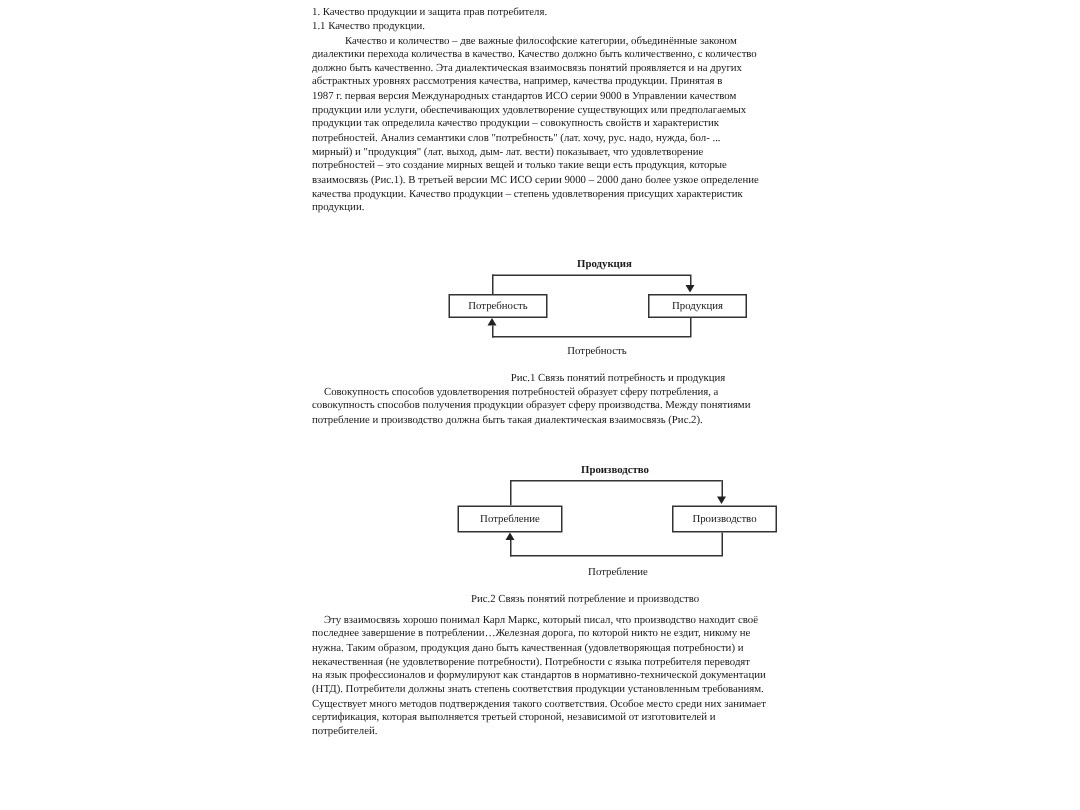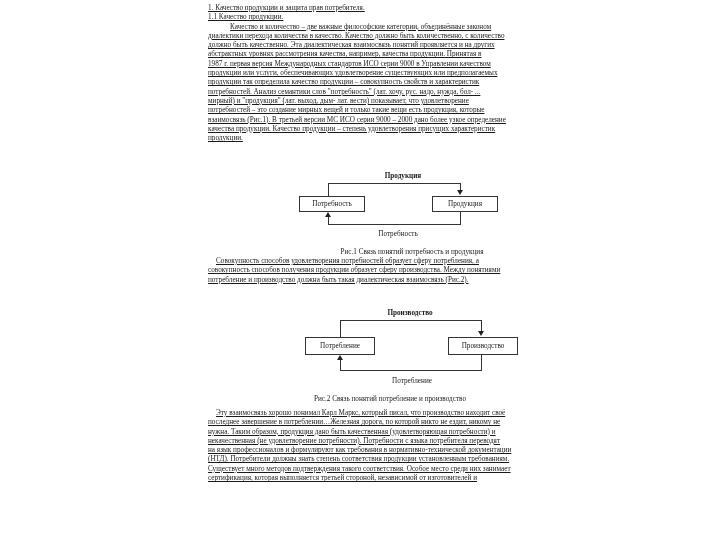--- a/index.html
+++ b/index.html
@@ -1,19 +1,19 @@
 <!DOCTYPE html>
 <html><head>
   <meta charset="utf-8">
   <style>
     html, body { margin: 0; padding: 0; background: #ffffff; }
     body { width: 720px; height: 540px; position: relative; overflow: hidden;
       font-family: "Liberation Serif", "DejaVu Serif", serif; color: #1a1a1a; }
     .page { position: absolute; left: 208px; top: 4px; width: 330px; font-size: 7.2px; line-height: 9.3px; }
-    .ln { white-space: nowrap; overflow: hidden; display: block; text-decoration: underline; }
+    .ln { white-space: nowrap; overflow: hidden; display: block; }
     .ind { padding-left: 22px; }
     .ind2 { padding-left: 8px; }
     .b { font-weight: bold; }
     .diagram { position: absolute; }
     .box { position: absolute; border: 1px solid #333; background: #fff; font-size: 7.2px;
       display: flex; align-items: center; justify-content: center; box-sizing: border-box; }
     .dlabel { position: absolute; font-size: 7.2px; white-space: nowrap; transform: translateX(-50%); }
     .line { position: absolute; background: #333; }
     .arrow-down { position: absolute; width: 0; height: 0; border-left: 3px solid transparent; border-right: 3px solid transparent; border-top: 5px solid #222; }
     .arrow-up { position: absolute; width: 0; height: 0; border-left: 3px solid transparent; border-right: 3px solid transparent; border-bottom: 5px solid #222; }
@@ -77,17 +77,18 @@
   <div class="arrow-up" style="left:337px;top:355px;"></div>
   <span class="dlabel" style="left:412px;top:377px;">Потребление</span>
   <span class="dlabel" style="left:390px;top:395px;">Рис.2  Связь понятий потребление и производство</span>
 </div>
 
 <div class="page" style="top:409px;">
   <span class="ln ind2">Эту взаимосвязь хорошо понимал Карл Маркс, который писал, что производство находит своё</span>
   <span class="ln">последнее завершение в потреблении…Железная дорога, по которой никто не ездит, никому не</span>
   <span class="ln">нужна. Таким образом, продукция дано быть качественная (удовлетворяющая потребности) и</span>
   <span class="ln">некачественная (не удовлетворение потребности). Потребности с языка потребителя переводят</span>
-  <span class="ln">на язык профессионалов и формулируют как требования в нормативно-технической документации</span>
+  <span class="ln">на язык профессионалов и формулируют как стандартов в нормативно-технической документации</span>
   <span class="ln">(НТД). Потребители должны знать степень соответствия продукции установленным требованиям.</span>
   <span class="ln">Существует много методов подтверждения такого соответствия. Особое место среди них занимает</span>
   <span class="ln">сертификация, которая выполняется третьей стороной, независимой от изготовителей и</span>
+  <span class="ln">потребителей.</span>
 </div>
 
 </body></html>

